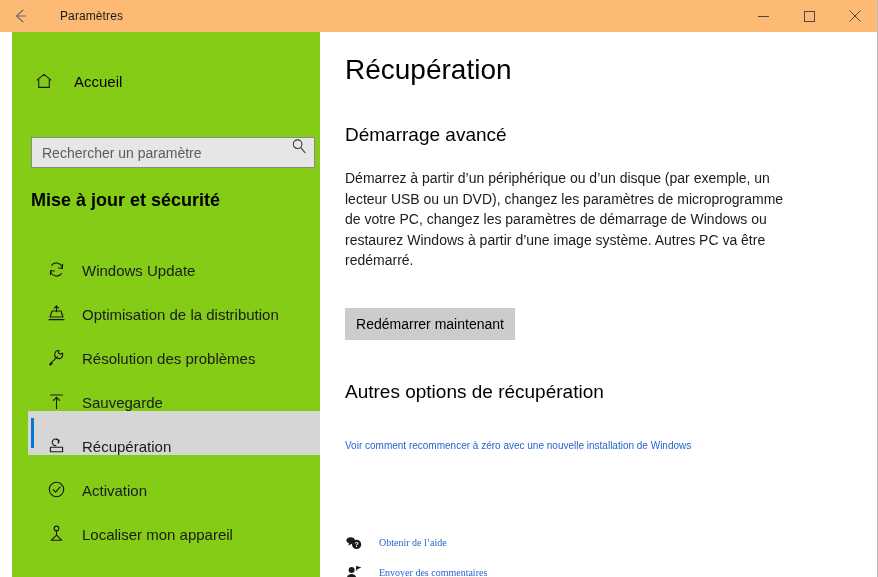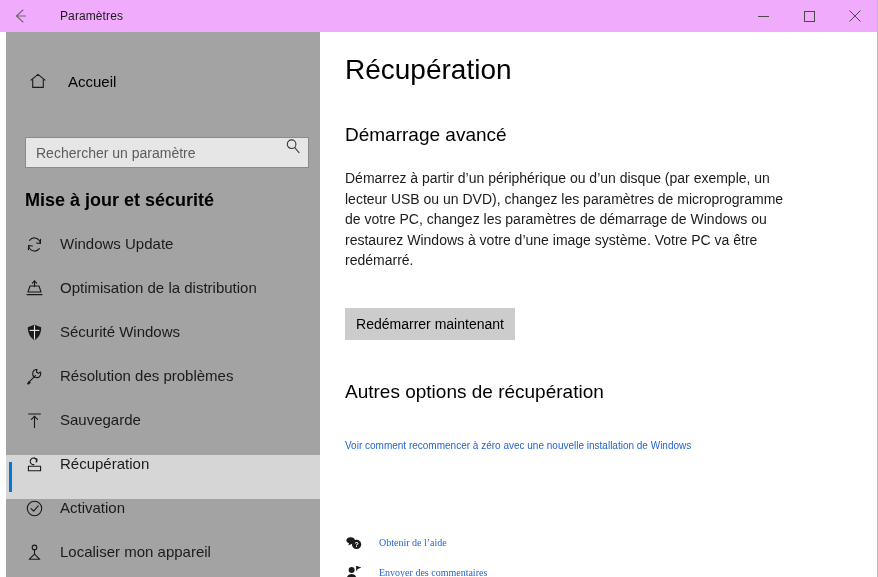--- a/index.html
+++ b/index.html
@@ -24,21 +24,21 @@
     border-right: 1px solid #b9b9b9;
     overflow: hidden;
   }
 
   
   .titlebar {
     position: absolute;
     top: 0; left: 0;
     width: 878px;
     height: 32px;
-    background: #f0abfc;
+    background: #fdba74;
     display: flex;
     align-items: center;
   }
   .back-btn {
     width: 40px;
     height: 32px;
     display: flex;
     align-items: center;
     justify-content: center;
     color: #6b6b6b;
@@ -64,24 +64,24 @@
     align-items: center;
     justify-content: center;
     color: #4a4a4a;
   }
   .win-btn svg { display: block; }
 
   
   .sidebar {
     position: absolute;
     top: 32px;
-    left: 6px;
+    left: 12px;
     width: 320px;
     height: 545px;
-    background: #a3a3a3;
+    background: #84cc16;
   }
   .home-row {
     position: absolute;
     top: 29px;
     left: 0;
     width: 320px;
     height: 40px;
     display: flex;
     align-items: center;
   }
@@ -140,22 +140,23 @@
   .nav {
     position: absolute;
     top: 203px;
     left: 0;
     width: 320px;
   }
   .nav-item {
     position: relative;
     height: 44px;
     display: flex;
-    align-items: flex-start;
+    align-items: flex-end;
     box-sizing: border-box;
+    margin-left: 16px;
   }
   .nav-item.selected { background: #d6d6d6; }
   .nav-item.selected::before {
     content: "";
     position: absolute;
     left: 3px;
     top: 7px;
     bottom: 7px;
     width: 3px;
     background: #0078d4;
@@ -333,31 +334,20 @@
           <svg width="19" height="19" viewBox="0 0 19 19" fill="none" stroke="currentColor" stroke-width="1.1">
             <path d="M9.5 2 V7.6" stroke-linecap="round"></path>
             <path d="M7.4 4.1 L9.5 1.9 L11.6 4.1" stroke-linecap="round" stroke-linejoin="round"></path>
             <path d="M5 7 H14 L16 13 H3 Z" stroke-linejoin="round"></path>
             <path d="M2 15.6 H17" stroke-linecap="round"></path>
           </svg>
         </span>
         <span class="nav-label">Optimisation de la distribution</span>
       </div>
 
-      <div class="nav-item">
-        <span class="nav-icon">
-          <svg width="19" height="19" viewBox="0 0 19 19">
-            <path d="M9.5 1.8 L16.2 4.3 C16.2 10.4 13.6 15 9.5 17.2 C5.4 15 2.8 10.4 2.8 4.3 Z" fill="currentColor"></path>
-            <path d="M9.5 1.8 L9.5 17.2 C5.4 15 2.8 10.4 2.8 4.3 Z" fill="#e6e6e6" opacity="0"></path>
-            <path d="M4.6 7.4 H14.4" stroke="#e6e6e6" stroke-width="1.1"></path>
-            <path d="M9.5 2.4 V16.6" stroke="#e6e6e6" stroke-width="1.1"></path>
-          </svg>
-        </span>
-        <span class="nav-label">Sécurité Windows</span>
-      </div>
 
       <div class="nav-item">
         <span class="nav-icon">
           <svg width="19" height="19" viewBox="0 0 19 19" fill="none" stroke="currentColor" stroke-width="1.1">
             <path d="M12.1 2.6 A4 4 0 1 0 15.6 7.6 L15.6 5 L13.4 6.3 L11.6 5.2 L11.7 3.1 Z" stroke-linejoin="round"></path>
             <path d="M10.5 8.6 L3.6 15.4" stroke-linecap="round"></path>
             <path d="M2.6 16.5 L4.2 14.6 L5.1 15.5 L3.3 17.1 Z" stroke-linejoin="round"></path>
           </svg>
         </span>
         <span class="nav-label">Résolution des problèmes</span>
@@ -408,21 +398,21 @@
 
     </div>
   </div>
 
   <div class="content">
 
     <div class="page-title">Récupération</div>
 
     <div class="h2 advanced">Démarrage avancé</div>
 
-    <div class="body-text">Démarrez à partir d’un périphérique ou d’un disque (par exemple, un lecteur USB ou un DVD), changez les paramètres de microprogramme de votre PC, changez les paramètres de démarrage de Windows ou restaurez Windows à votre d’une image système. Votre PC va être redémarré.</div>
+    <div class="body-text">Démarrez à partir d’un périphérique ou d’un disque (par exemple, un lecteur USB ou un DVD), changez les paramètres de microprogramme de votre PC, changez les paramètres de démarrage de Windows ou restaurez Windows à partir d’une image système. Autres PC va être redémarré.</div>
 
     <button class="restart-btn">Redémarrer maintenant</button>
 
     <div class="h2 other">Autres options de récupération</div>
 
     <a class="link reset-link" href="#">Voir comment recommencer à zéro avec une nouvelle installation de Windows</a>
 
     <div class="help-links">
       <div class="help-row">
         <span class="help-icon">

